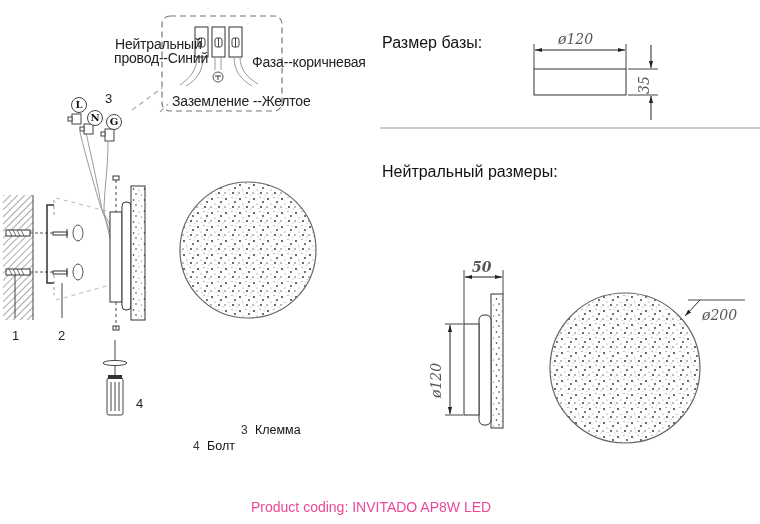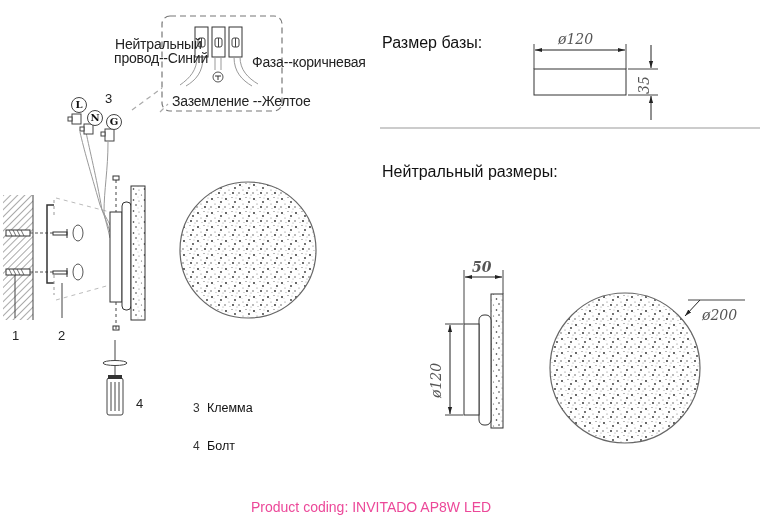--- a/index.html
+++ b/index.html
@@ -229,21 +229,21 @@
 <div class="terminal-circle" style="left:71px; top:97px;">L</div>
 <div class="terminal-circle" style="left:87px; top:110px;">N</div>
 <div class="terminal-circle" style="left:106px; top:114px;">G</div>
 
 <div class="abs num" style="left:105px; top:91px;">3</div>
 <div class="abs num" style="left:12px; top:328px;">1</div>
 <div class="abs num" style="left:58px; top:328px;">2</div>
 <div class="abs num" style="left:136px; top:396px;">4</div>
 
 <div class="abs" style="left:193px; top:378px; width:180px; height:80px;">
-  <div class="legend-row" style="top:23px;">
+  <div class="legend-row" style="top:45px;margin-left:48px;">
     <span class="n">3</span><span>Клемма</span>
   </div>
   <div class="legend-row" style="top:61px;">
     <span class="n">4</span><span>Болт</span>
   </div>
 </div>
 
 <div class="abs footer" style="left:251px; top:499px;">Product coding: INVITADO AP8W LED</div>
 
 </body></html>

